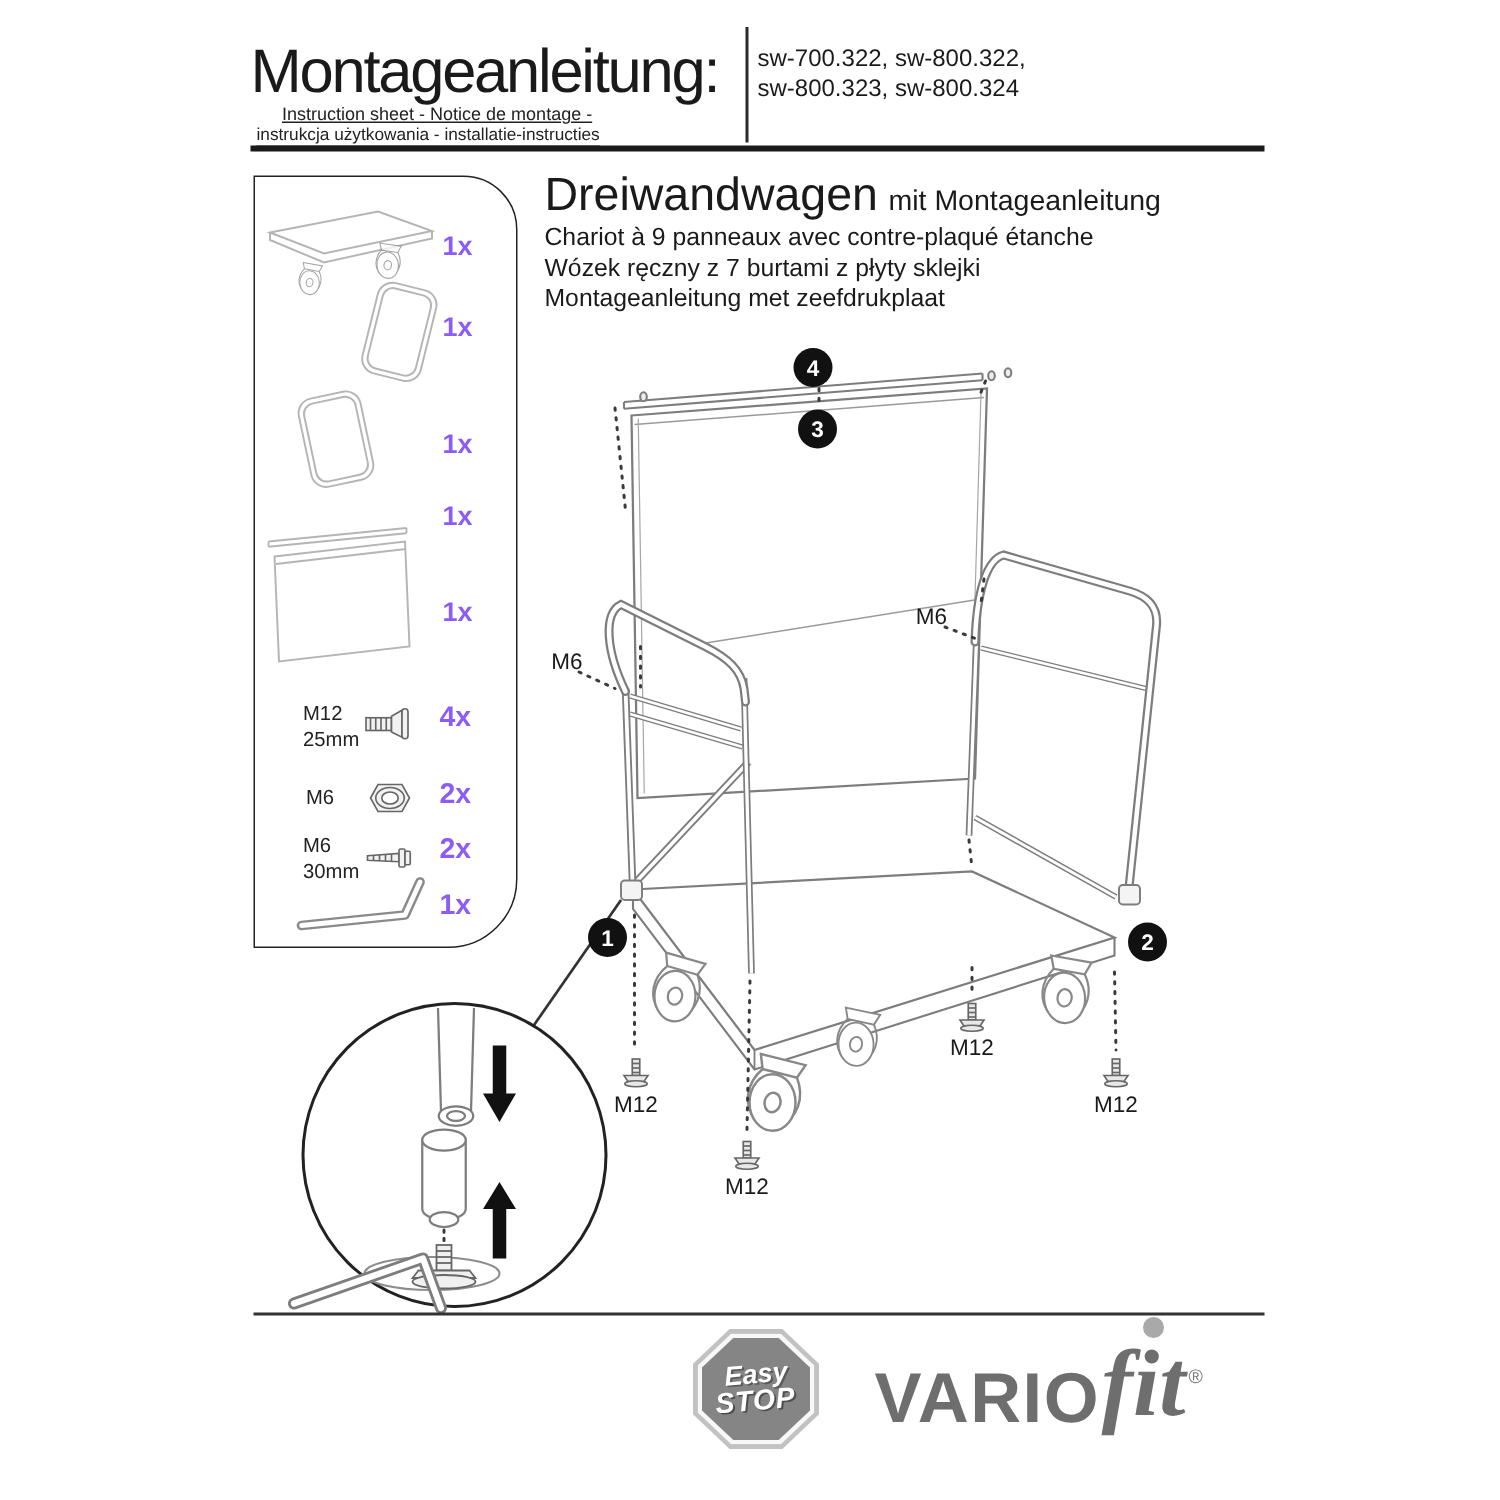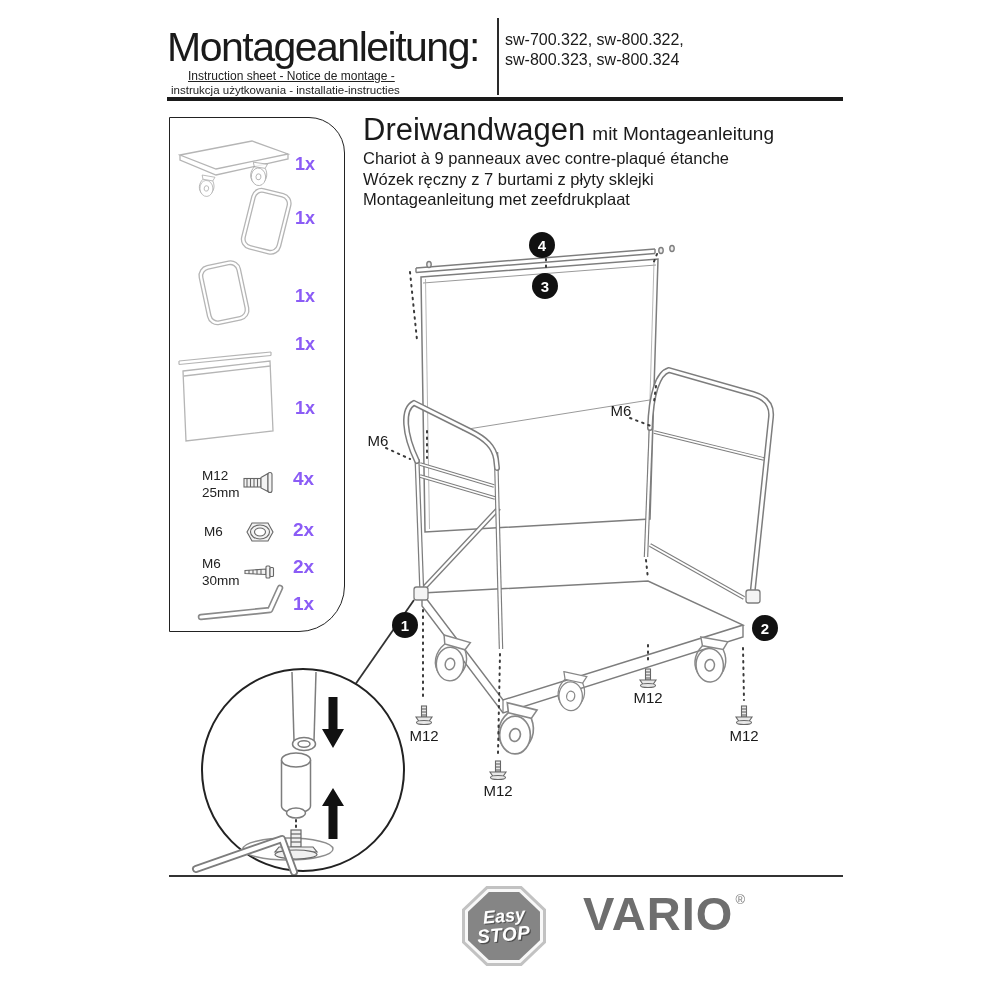--- a/index.html
+++ b/index.html
@@ -324,14 +324,15 @@
   <div class="oct1 octagon"></div>
   <div class="oct2 octagon"></div>
   <div class="oct3 octagon">
     <div id="badge-line1">Easy</div>
     <div id="badge-line2">STOP</div>
   </div>
 </div>
 
 <div class="abs" id="brand">
   <span id="brand-vario">VARIO</span>
+    <span id="brand-fit"><span>fit</span><span id="brand-dot"></span></span>
     <span id="brand-reg">®</span>
 </div>
 
 </body></html>

